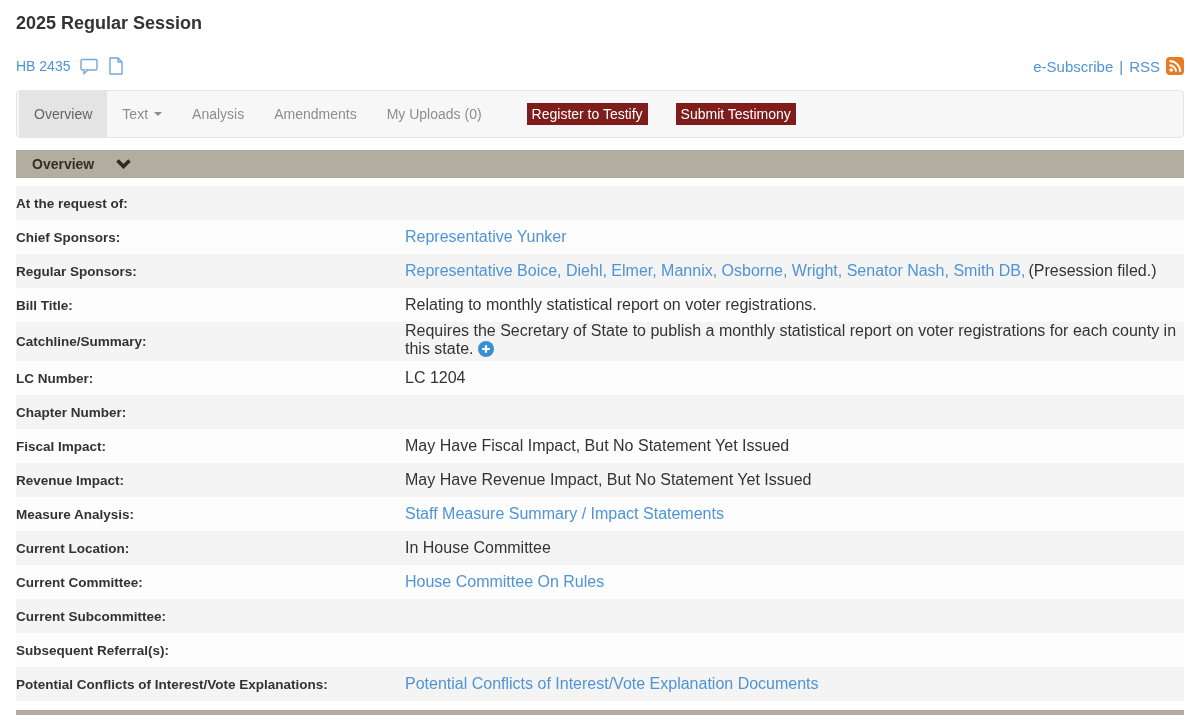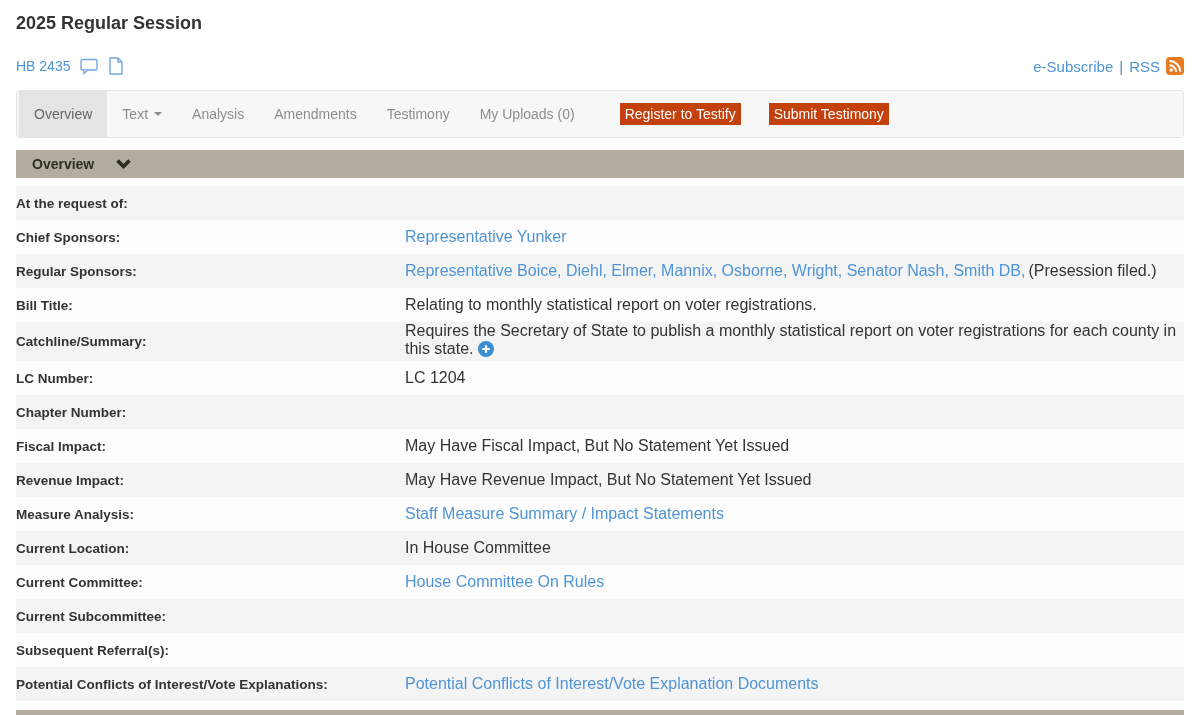--- a/index.html
+++ b/index.html
@@ -45,21 +45,21 @@
   }
   .tab.active { background: #e4e4e4; color: #666666; }
   .caret {
     display: inline-block; margin-left: 6px;
     width: 0; height: 0;
     border-left: 4px solid transparent; border-right: 4px solid transparent;
     border-top: 4px solid #8d8d8d;
   }
   .actions { display: flex; align-items: center; gap: 28px; margin-left: 30px; }
   .action-link {
-    background: #c2410c; color: #ffffff;
+    background: #7f1d1d; color: #ffffff;
     font-size: 14px; line-height: 20px;
     padding: 1px 5px;
   }
 
   
   .section-bar {
     margin-top: 12px; height: 28px;
     background: #b2aca1;
     display: flex; align-items: center;
     padding-left: 16px; gap: 22px;
@@ -134,23 +134,20 @@
           <span>Text</span>
           <span class="caret"></span>
         </a>
         <a class="tab">
           <span>Analysis</span>
         </a>
         <a class="tab">
           <span>Amendments</span>
         </a>
         <a class="tab">
-          <span>Testimony</span>
-        </a>
-        <a class="tab">
           <span>My Uploads (0)</span>
         </a>
       </div>
     <div class="actions" id="actions">
         <a class="action-link">Register to Testify</a>
         <a class="action-link">Submit Testimony</a>
       </div>
   </nav>
 
   <div class="section-bar">

